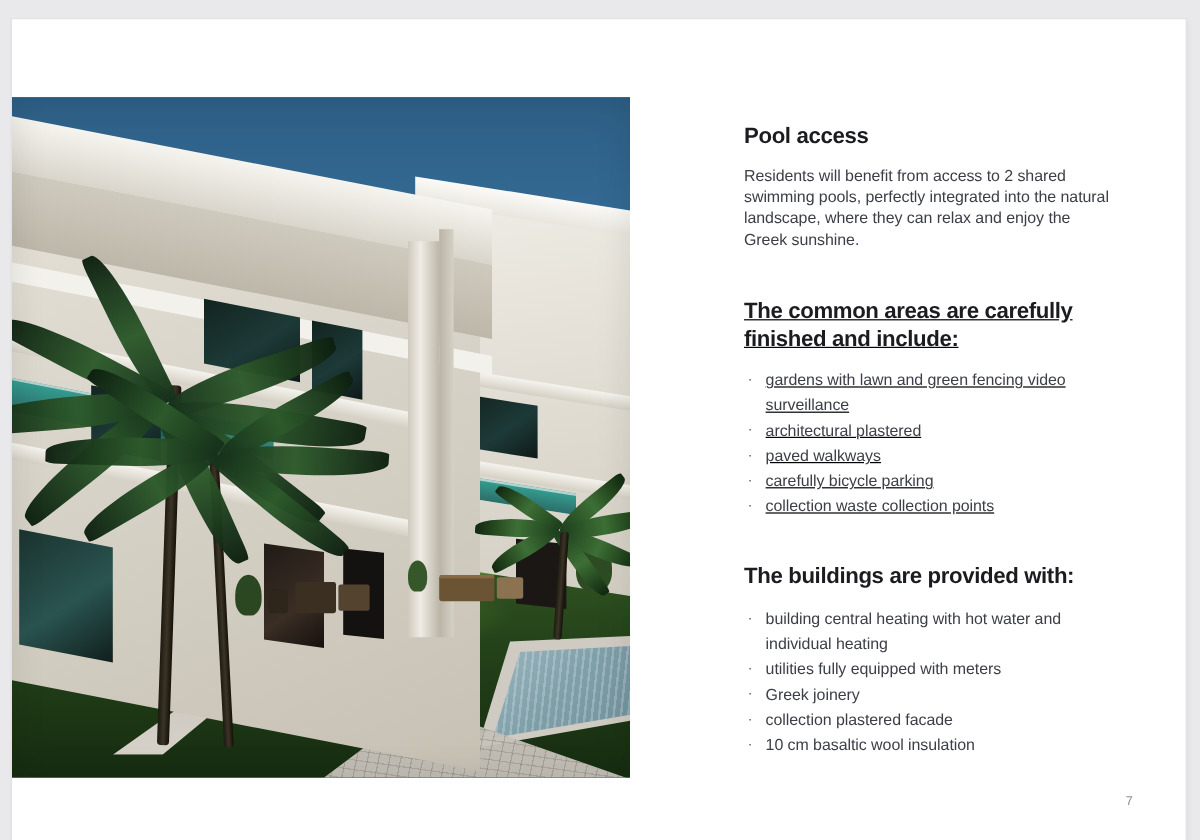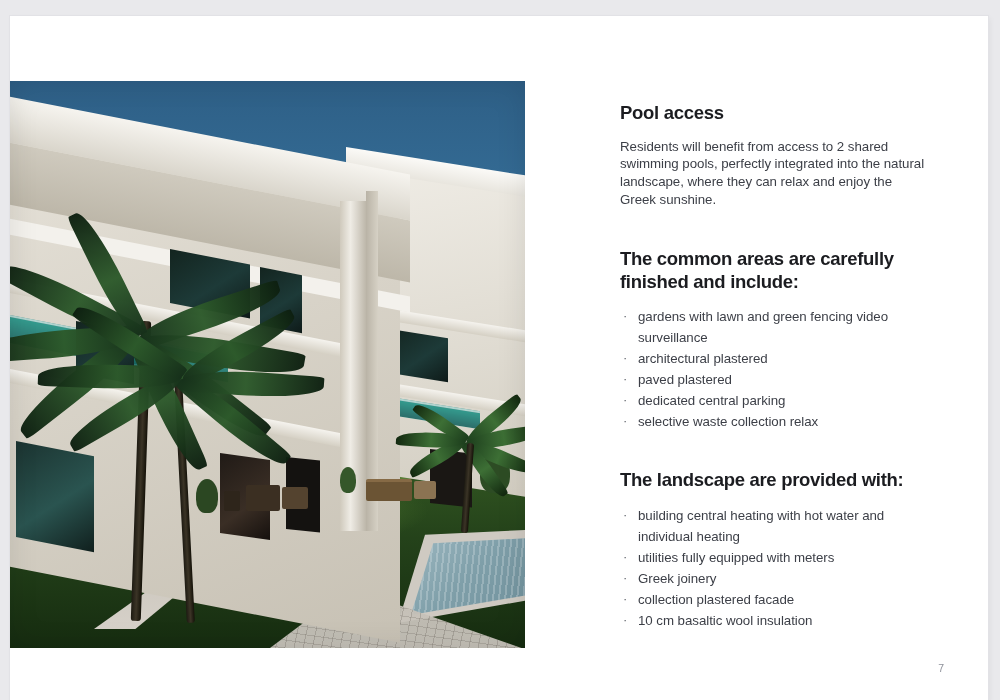--- a/index.html
+++ b/index.html
@@ -261,21 +261,21 @@
     line-height:1.22;
   }
   .para{
     margin-top:13px;
     font-size:13.3px;
     line-height:1.33;
     color:#3c3f47;
     letter-spacing:-0.05px;
     max-width:306px;
   }
-  .block-2{ margin-top:40px; }
+  .block-2{ margin-top:40px;text-decoration:underline; }
   .block-3{ margin-top:37px; }
   ul.feat{
     list-style:none;
     margin-top:13px;
   }
   ul.feat li{
     position:relative;
     padding-left:18px;
     font-size:13.3px;
     line-height:1.58;
@@ -412,35 +412,35 @@
           <li>
             <span class="bullet">·</span>
             <span>gardens with lawn and green fencing video surveillance</span>
           </li>
           <li>
             <span class="bullet">·</span>
             <span>architectural plastered</span>
           </li>
           <li>
             <span class="bullet">·</span>
-            <span>paved plastered</span>
-          </li>
-          <li>
-            <span class="bullet">·</span>
-            <span>dedicated central parking</span>
-          </li>
-          <li>
-            <span class="bullet">·</span>
-            <span>selective waste collection relax</span>
+            <span>paved walkways</span>
+          </li>
+          <li>
+            <span class="bullet">·</span>
+            <span>carefully bicycle parking</span>
+          </li>
+          <li>
+            <span class="bullet">·</span>
+            <span>collection waste collection points</span>
           </li>
         </ul>
       </section>
 
       <section class="block-3">
-        <h2 class="sec">The landscape are provided with:</h2>
+        <h2 class="sec">The buildings are provided with:</h2>
         <ul class="feat">
           <li>
             <span class="bullet">·</span>
             <span>building central heating with hot water and individual heating</span>
           </li>
           <li>
             <span class="bullet">·</span>
             <span>utilities fully equipped with meters</span>
           </li>
           <li>

